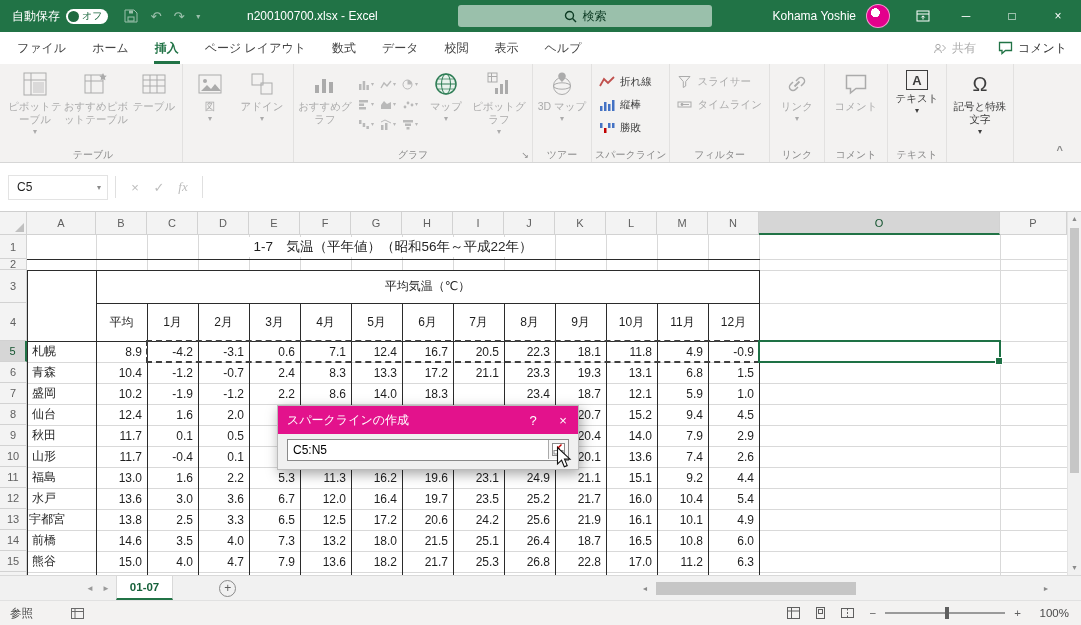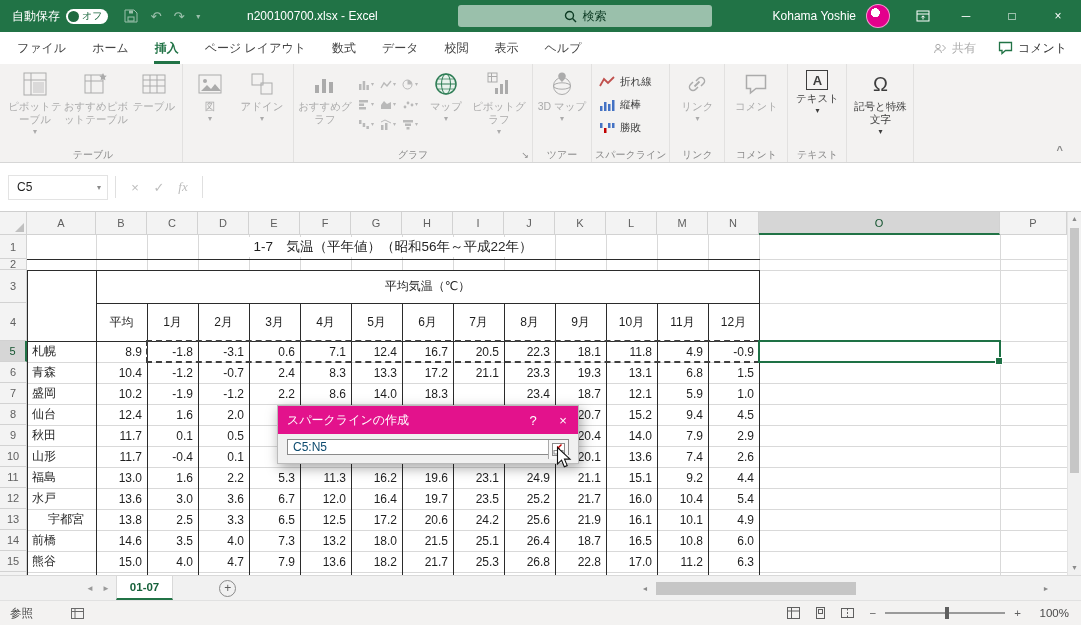--- a/index.html
+++ b/index.html
@@ -107,21 +107,21 @@
   .zoom-tick { position:absolute; left:50%; top:-3px; width:1px; height:8px; background:#8A8A8A; }
   .zoom-handle { position:absolute; left:50%; top:-5px; width:4px; height:12px; background:#5F5F5F; }
   .sb-zoomlevel { margin-right:12px; width:38px; text-align:right; color:#4A4A4A; }
 
   
   .dialog { position:absolute; left:277px; top:405px; width:302px; background:#F0F0F0; border:1px solid #BBBBBB; box-shadow:2px 4px 12px rgba(0,0,0,.35); z-index:20; }
   .dlg-title { height:28px; background:#E3128C; color:#fff; display:flex; align-items:center; font-size:12px; padding-left:9px; }
   .dlg-sp { flex:1; }
   .dlg-btn { width:30px; height:28px; display:flex; align-items:center; justify-content:center; font-size:13px; color:#fff; }
   .dlg-body { padding:5px 9px 8px; }
-  .refedit { position:relative; height:16px; background:#fff; border:1px solid #8A8A8A; font-size:12px; display:flex; padding-left:5px; color:#0c4a6e; }
+  .refedit { position:relative; height:22px; background:#fff; border:1px solid #8A8A8A; font-size:12px; display:flex; align-items:center; padding-left:5px; color:#000000; }
   .refbtn { position:absolute; right:0; top:0; width:20px; height:19px; border-left:1px solid #AAAAAA; background:#F7F7F7; display:flex; align-items:center; justify-content:center; }
 
   .cursor { position:absolute; left:556px; top:446px; z-index:30; }
 </style>
 </head>
 <body>
 
 <div class="titlebar">
   <div class="autosave">
     <span>自動保存</span>
@@ -435,20 +435,45 @@
                 <rect x="13" y="1" width="2.5" height="5" fill="#4472C4"></rect>
               </svg>
             </span>
           <span>勝敗</span>
         </span>
       </div>
     </div>
     <div class="rlabel">スパークライン</div>
   </div>
 
+  <div class="rgroup">
+    <div class="rbtns">
+      <div class="smallcol">
+        <span class="smallbtn">
+          <span>
+              <svg width="15" height="13" viewBox="0 0 15 13">
+                <path d="M2,1.5 h11 l-4.3,5 v4.5 l-2.4,1.5 v-6 z" fill="none" stroke="currentColor"></path>
+              </svg>
+            </span>
+          <span>スライサー</span>
+        </span>
+        <span class="smallbtn">
+          <span>
+              <svg width="15" height="13" viewBox="0 0 15 13">
+                <rect x="1" y="4" width="13" height="5" fill="none" stroke="currentColor"></rect>
+                <circle cx="5" cy="6.5" r="1.4" fill="currentColor"></circle>
+                <line x1="5" y1="6.5" x2="12" y2="6.5" stroke="currentColor"></line>
+              </svg>
+            </span>
+          <span>タイムライン</span>
+        </span>
+      </div>
+    </div>
+    <div class="rlabel">フィルター</div>
+  </div>
 
   <div class="rgroup">
     <div class="rbtns">
       <div class="bigbtn" style="width:48px">
         <span class="bicon">
           <svg width="24" height="24" viewBox="0 0 24 24">
               <path d="M9.5,14.5 L14.5,9.5" stroke="currentColor" stroke-width="1.8"></path>
               <path d="M8,10 L5.5,12.5 a3.5,3.5 0 0 0 5,5 L13,15" fill="none" stroke="currentColor" stroke-width="1.5"></path>
               <path d="M11,9 L13.5,6.5 a3.5,3.5 0 0 1 5,5 L16,14" fill="none" stroke="currentColor" stroke-width="1.5"></path>
             </svg>
@@ -611,21 +636,21 @@
     <div class="cell ctr" style="left: 351px; top: 91px; width: 51px; height: 38px;">5月</div>
     <div class="cell ctr" style="left: 402px; top: 91px; width: 51px; height: 38px;">6月</div>
     <div class="cell ctr" style="left: 453px; top: 91px; width: 51px; height: 38px;">7月</div>
     <div class="cell ctr" style="left: 504px; top: 91px; width: 51px; height: 38px;">8月</div>
     <div class="cell ctr" style="left: 555px; top: 91px; width: 51px; height: 38px;">9月</div>
     <div class="cell ctr" style="left: 606px; top: 91px; width: 51px; height: 38px;">10月</div>
     <div class="cell ctr" style="left: 657px; top: 91px; width: 51px; height: 38px;">11月</div>
     <div class="cell ctr" style="left: 708px; top: 91px; width: 51px; height: 38px;">12月</div>
     <div class="cell nm" style="left: 27px; top: 129px; width: 69px; height: 21px;">札幌</div>
     <div class="cell num" style="left: 96px; top: 129px; width: 51px; height: 21px;">8.9</div>
-    <div class="cell num" style="left: 147px; top: 129px; width: 51px; height: 21px;">-1.8</div>
+    <div class="cell num" style="left: 147px; top: 129px; width: 51px; height: 21px;">-4.2</div>
     <div class="cell num" style="left: 198px; top: 129px; width: 51px; height: 21px;">-3.1</div>
     <div class="cell num" style="left: 249px; top: 129px; width: 51px; height: 21px;">0.6</div>
     <div class="cell num" style="left: 300px; top: 129px; width: 51px; height: 21px;">7.1</div>
     <div class="cell num" style="left: 351px; top: 129px; width: 51px; height: 21px;">12.4</div>
     <div class="cell num" style="left: 402px; top: 129px; width: 51px; height: 21px;">16.7</div>
     <div class="cell num" style="left: 453px; top: 129px; width: 51px; height: 21px;">20.5</div>
     <div class="cell num" style="left: 504px; top: 129px; width: 51px; height: 21px;">22.3</div>
     <div class="cell num" style="left: 555px; top: 129px; width: 51px; height: 21px;">18.1</div>
     <div class="cell num" style="left: 606px; top: 129px; width: 51px; height: 21px;">11.8</div>
     <div class="cell num" style="left: 657px; top: 129px; width: 51px; height: 21px;">4.9</div>
@@ -721,21 +746,21 @@
     <div class="cell num" style="left: 249px; top: 276px; width: 51px; height: 21px;">6.7</div>
     <div class="cell num" style="left: 300px; top: 276px; width: 51px; height: 21px;">12.0</div>
     <div class="cell num" style="left: 351px; top: 276px; width: 51px; height: 21px;">16.4</div>
     <div class="cell num" style="left: 402px; top: 276px; width: 51px; height: 21px;">19.7</div>
     <div class="cell num" style="left: 453px; top: 276px; width: 51px; height: 21px;">23.5</div>
     <div class="cell num" style="left: 504px; top: 276px; width: 51px; height: 21px;">25.2</div>
     <div class="cell num" style="left: 555px; top: 276px; width: 51px; height: 21px;">21.7</div>
     <div class="cell num" style="left: 606px; top: 276px; width: 51px; height: 21px;">16.0</div>
     <div class="cell num" style="left: 657px; top: 276px; width: 51px; height: 21px;">10.4</div>
     <div class="cell num" style="left: 708px; top: 276px; width: 51px; height: 21px;">5.4</div>
-    <div class="cell nm" style="left: 43px; top: 297px; width: 69px; height: 21px;">宇都宮</div>
+    <div class="cell nm" style="left: 24px; top: 297px; width: 69px; height: 21px;">宇都宮</div>
     <div class="cell num" style="left: 96px; top: 297px; width: 51px; height: 21px;">13.8</div>
     <div class="cell num" style="left: 147px; top: 297px; width: 51px; height: 21px;">2.5</div>
     <div class="cell num" style="left: 198px; top: 297px; width: 51px; height: 21px;">3.3</div>
     <div class="cell num" style="left: 249px; top: 297px; width: 51px; height: 21px;">6.5</div>
     <div class="cell num" style="left: 300px; top: 297px; width: 51px; height: 21px;">12.5</div>
     <div class="cell num" style="left: 351px; top: 297px; width: 51px; height: 21px;">17.2</div>
     <div class="cell num" style="left: 402px; top: 297px; width: 51px; height: 21px;">20.6</div>
     <div class="cell num" style="left: 453px; top: 297px; width: 51px; height: 21px;">24.2</div>
     <div class="cell num" style="left: 504px; top: 297px; width: 51px; height: 21px;">25.6</div>
     <div class="cell num" style="left: 555px; top: 297px; width: 51px; height: 21px;">21.9</div>

